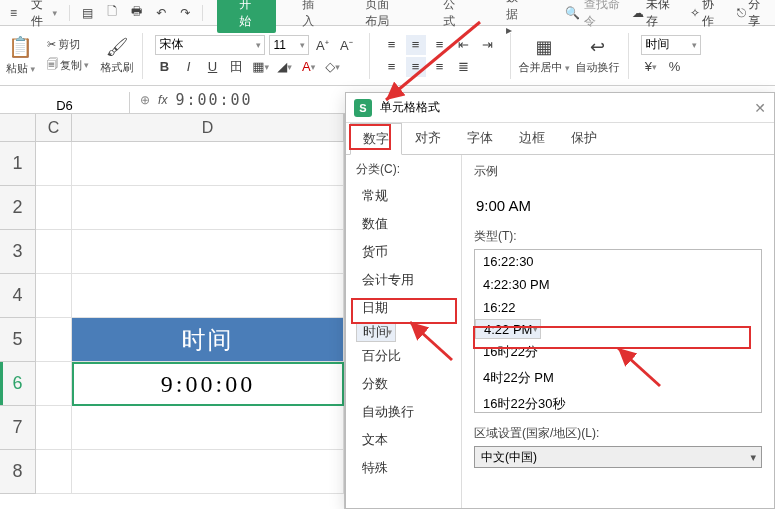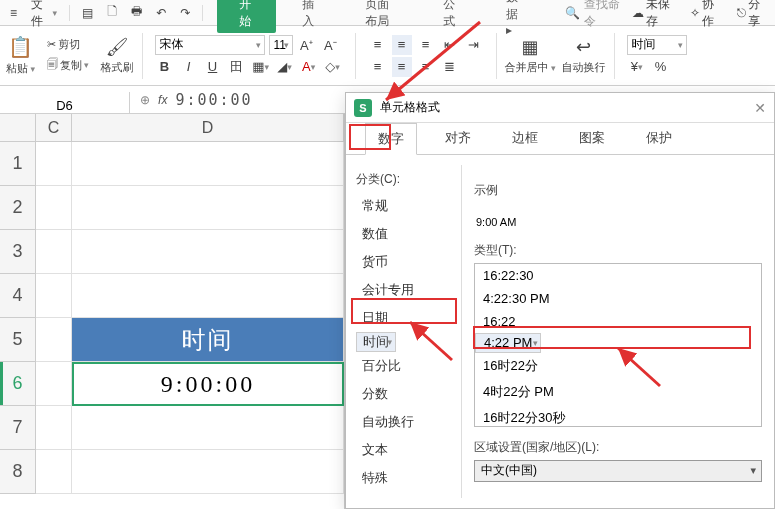--- a/index.html
+++ b/index.html
@@ -48,31 +48,31 @@
 .cell-c { width: 36px; }
 .cell-d { flex: 1; }
 .dhead { background: #4a7db8; color: #fff; font-size: 24px; letter-spacing: 2px; }
 .d6 { border: 2px solid #2ea36a; font-family: "SimSun", serif; font-size: 24px; letter-spacing: 3px; }
 
 
 .dialog { position: absolute; left: 345px; top: 92px; width: 430px; height: 417px; border: 1px solid #bbb; background: #fff; box-shadow: 0 4px 16px rgba(0,0,0,0.15); }
 .dlgtitle { height: 30px; display: flex; align-items: center; padding: 0 8px; gap: 8px; border-bottom: 1px solid #ddd; }
 .dlgtitle .dlgicon { width: 18px; height: 18px; background: #2ea36a; border-radius: 3px; display: flex; align-items: center; justify-content: center; color: #fff; font-size: 11px; font-weight: bold; }
 .dlgtabs { height: 32px; display: flex; align-items: flex-end; padding: 0 4px; border-bottom: 1px solid #ccc; }
-.dlgtab { padding: 6px 12px; border: 1px solid transparent; color: #444; cursor: pointer; font-size: 13px; margin-left: 15px; }
+.dlgtab { padding: 6px 12px; border: 1px solid transparent; color: #444; cursor: pointer; font-size: 13px; }
 .dlgtab.active { border: 1px solid #ccc; border-bottom: 1px solid #fff; background: #fff; margin-bottom: -1px; }
-.dlgbody { display: flex; height: calc(100% - 62px); align-items: center; }
+.dlgbody { display: flex; height: calc(100% - 62px); }
 .catcol { width: 116px; border-right: 1px solid #ddd; padding: 6px 0 6px 10px; }
 .catlabel { font-size: 12px; color: #444; margin-bottom: 4px; }
 .catlist { }
 .catitem { padding: 5px 6px; font-size: 13px; color: #333; cursor: pointer; }
 .catitem.sel { background: #e8eef7; }
 .rightcol { flex: 1; padding: 8px 12px; }
 .sectlabel { font-size: 12px; color: #444; margin-bottom: 4px; }
-.sample { font-size: 11px; margin-bottom: 14px; padding-left: 2px; margin-top: 17px; }
+.sample { font-size: 15px; margin-bottom: 14px; padding-left: 2px; margin-top: 17px; }
 .typelist { border: 1px solid #bbb; height: 164px; overflow-y: auto; position: relative; }
 .typeitem { padding: 4px 8px; font-size: 13px; cursor: pointer; }
 .typeitem.sel { background: #e8eef7; }
 .localesel { width: 100%; border: 1px solid #999; height: 22px; padding: 0 18px 0 6px; font-size: 12px; background: #eee; position: relative; display: flex; align-items: center; margin-top: 4px; }
 .localesel::after { content: "▾"; position: absolute; right: 5px; font-size: 11px; color: #555; }
 
 
 .redbox { position: absolute; border: 2px solid #e03030; pointer-events: none; }
 .arrow { position: absolute; pointer-events: none; }
 
@@ -127,21 +127,21 @@
       </span>
   </div>
   <div class="bigbtn">
     <span style="font-size:18px">🖌</span>
     <span>格式刷</span>
   </div>
   <div class="vsep"></div>
   <div class="rg2">
     <div class="rgrow">
       <span class="sel" style="width:110px">宋体</span>
-      <span class="sel" style="width:24px">11</span>
+      <span class="sel" style="width:40px">11</span>
       <span class="ibtn">A⁺</span>
       <span class="ibtn">A⁻</span>
     </div>
     <div class="rgrow">
       <span class="ibtn" style="font-weight:bold">B</span>
       <span class="ibtn" style="font-style:italic">I</span>
       <span class="ibtn" style="text-decoration:underline">U</span>
       <span class="ibtn">田</span>
       <span class="ibtn dd">▦</span>
       <span class="ibtn dd">◢</span>
@@ -243,22 +243,22 @@
 
 <div class="dialog">
   <div class="dlgtitle">
     <span class="dlgicon">S</span>
     <span>单元格格式</span>
     <span style="margin-left:auto;color:#888;font-size:14px">✕</span>
   </div>
   <div class="dlgtabs">
     <span class="dlgtab active">数字</span>
     <span class="dlgtab">对齐</span>
+    <span class="dlgtab">字体</span>
     <span class="dlgtab">边框</span>
-    <span class="dlgtab">图案</span>
     <span class="dlgtab">保护</span>
   </div>
   <div class="dlgbody">
     <div class="catcol">
       <div class="catlabel">分类(C):</div>
       <div class="catlist">
         <div class="catitem">常规</div>
         <div class="catitem">数值</div>
         <div class="catitem">货币</div>
         <div class="catitem">会计专用</div>

